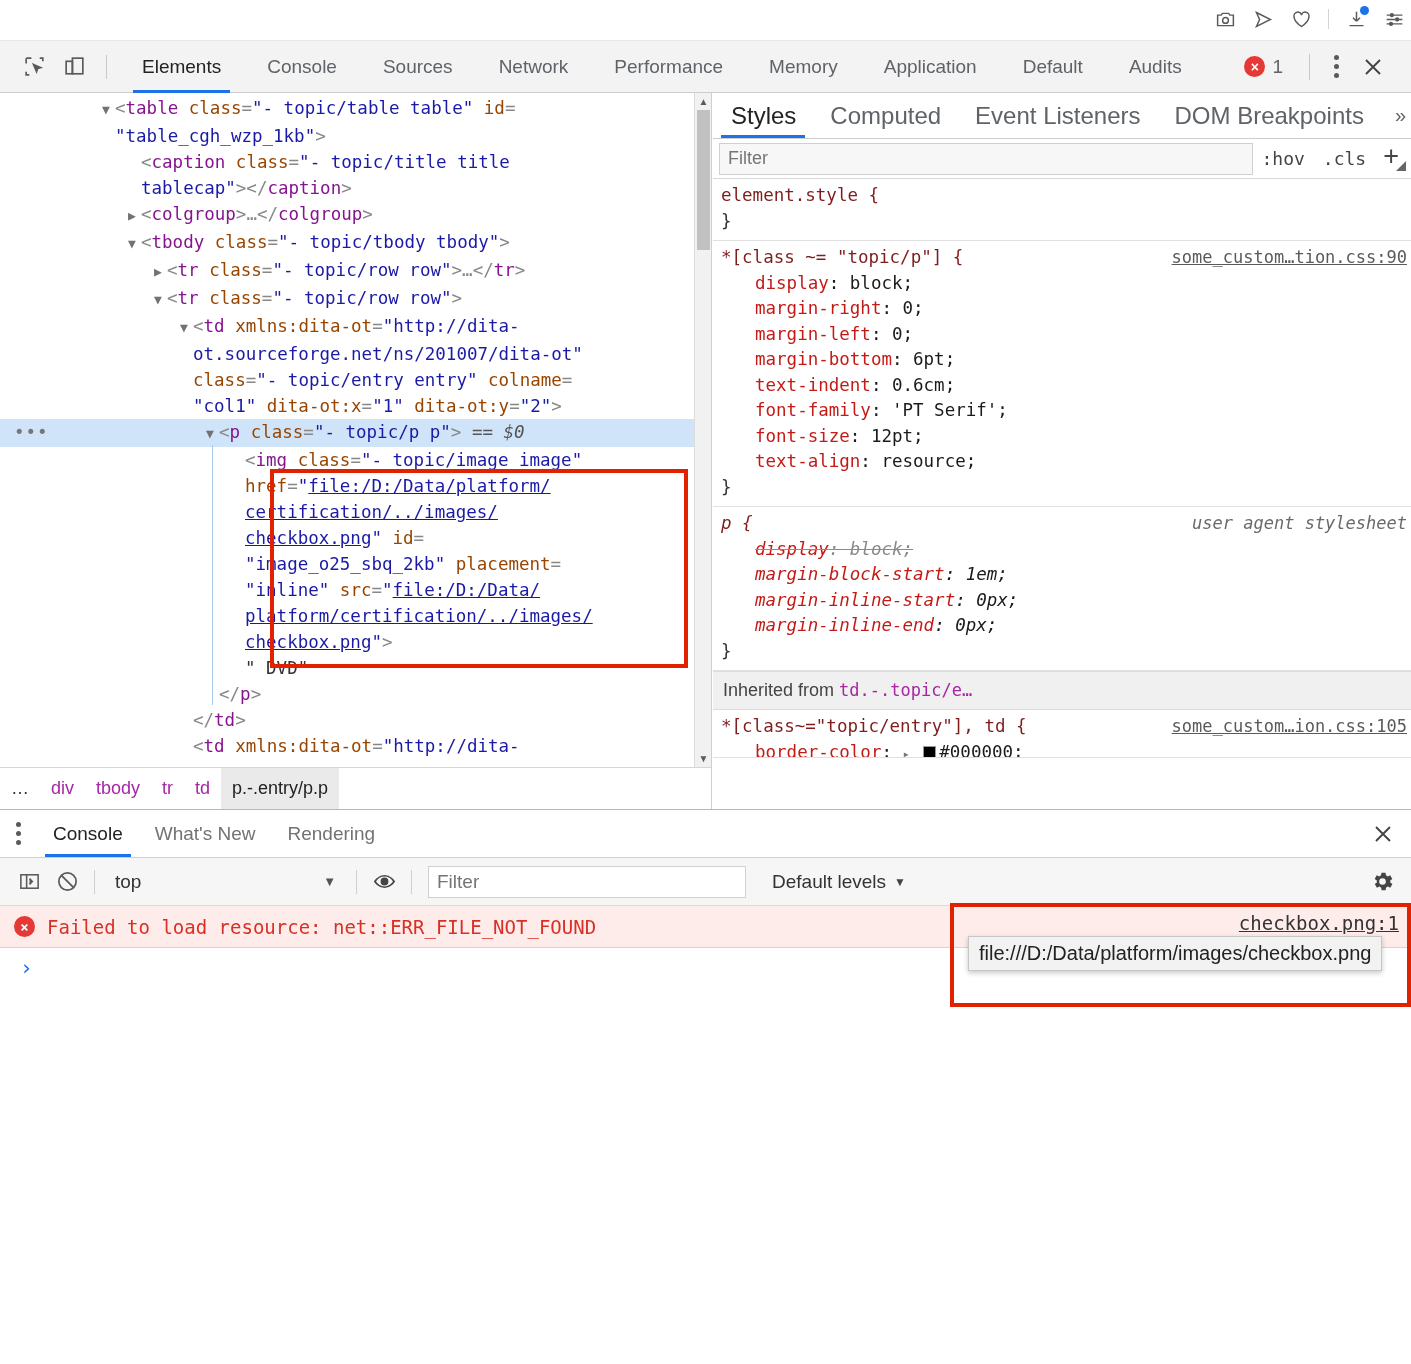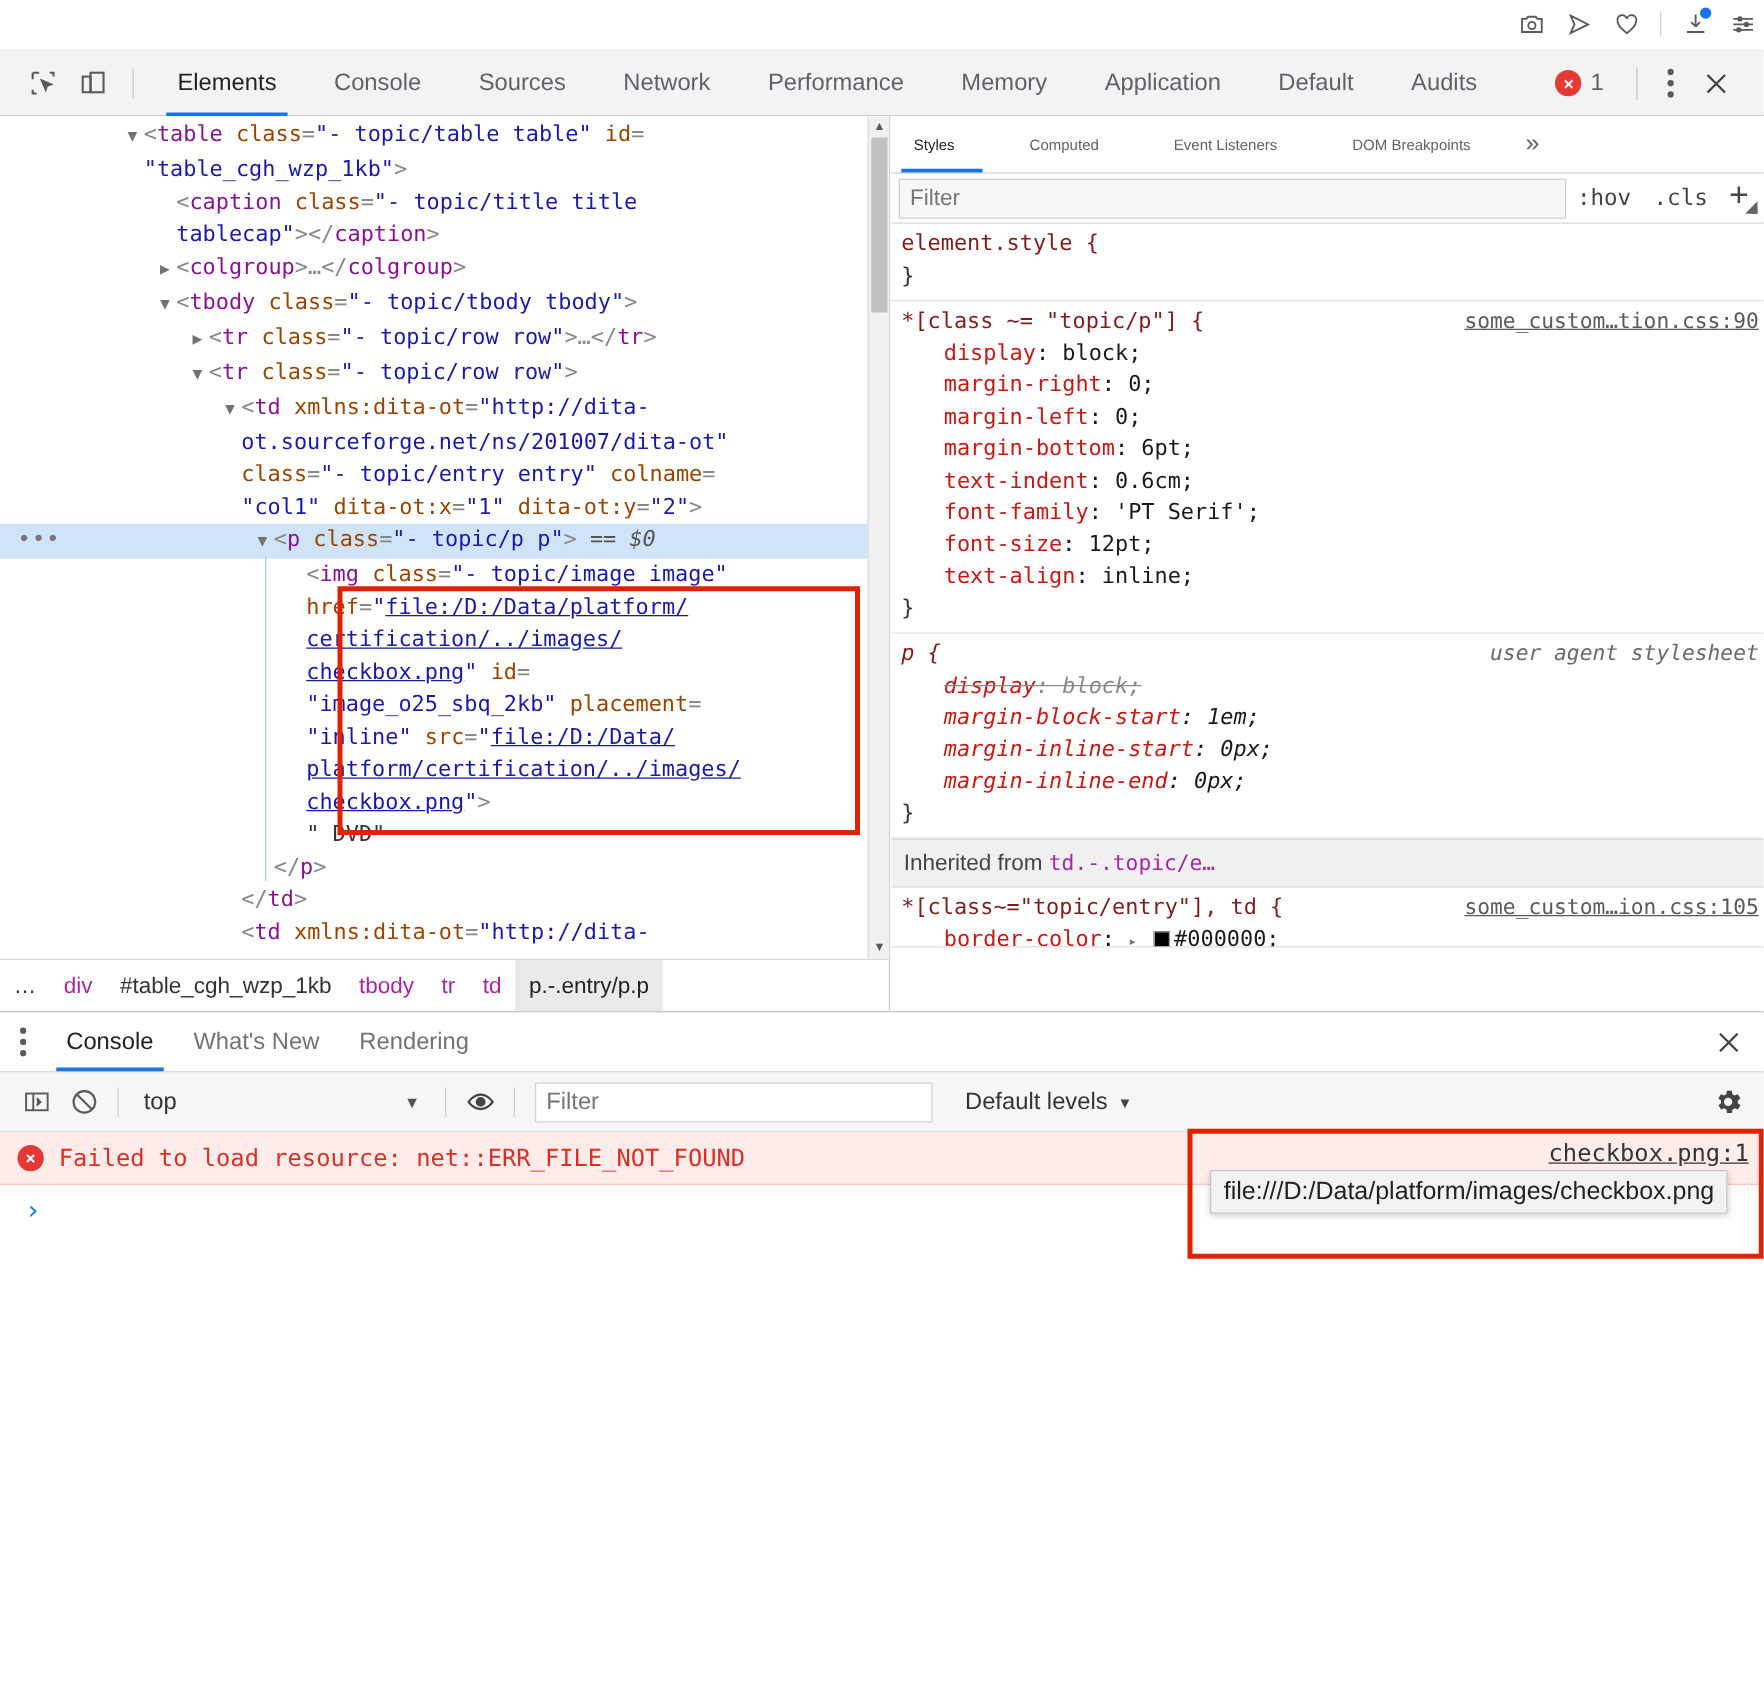--- a/index.html
+++ b/index.html
@@ -110,21 +110,21 @@
 
   
   .styles-pane {
     position:absolute; left:713px; top:93px; width:698px; height:716px;
     background:#fff; overflow:hidden;
   }
   .styles-tabbar {
     height:46px; display:flex; align-items:stretch; border-bottom:1px solid #cdcdcd; background:#fff;
   }
   .st-tab {
-    display:flex; align-items:center; padding:0 30px; font-size:12px; color:#5f6368; position:relative; white-space:nowrap;
+    display:flex; align-items:center; padding:0 17px; font-size:24px; color:#5f6368; position:relative; white-space:nowrap;
   }
   .st-tab:first-child { padding-left:18px; }
   .st-tab.active { color:#222; }
   .st-tab.active::after { content:""; position:absolute; left:8px; right:8px; bottom:0; height:3px; background:#1a73e8; }
   .st-more { display:flex; align-items:center; padding:0 14px; font-size:20px; color:#5f6368; }
 
   .filterbar { height:40px; display:flex; align-items:center; border-bottom:1px solid #d8d8d8; background:#fff; }
   .filter-input {
     flex:1; height:32px; margin:0 0 0 6px; border:1px solid #d0d0d0; background:#f7f7f7;
     font-size:18px; color:#8a8a8a; padding:0 8px; outline:none; font-family:"Liberation Sans",sans-serif;
@@ -304,21 +304,20 @@
       <div class="sb-thumb" style="top:17px; height:140px;"></div>
       <div class="sb-arrow bot">▼</div>
     </div>
   </div>
 
   <div class="redbox" style="left:270px; top:469px; width:418px; height:199px;"></div>
 
   <div class="crumbs">
     <div class="crumb">…</div>
     <div class="crumb tagname">div</div>
-    <div class="crumb">#table_cgh_wzp_1kb</div>
     <div class="crumb tagname">tbody</div>
     <div class="crumb tagname">tr</div>
     <div class="crumb tagname">td</div>
     <div class="crumb sel">p.-.entry/p.p</div>
   </div>
 
   <div class="styles-pane">
     <div class="styles-tabbar">
       <div class="st-tab active">Styles</div>
       <div class="st-tab">Computed</div>
@@ -342,21 +341,21 @@
         <div class="css-block">
           <div class="css-sel">*[class ~= "topic/p"] {</div>
           <div class="css-origin">some_custom…tion.css:90</div>
           <div class="css-decl"><span class="prop">display</span><span class="pval">: block;</span></div>
           <div class="css-decl"><span class="prop">margin-right</span><span class="pval">: 0;</span></div>
           <div class="css-decl"><span class="prop">margin-left</span><span class="pval">: 0;</span></div>
           <div class="css-decl"><span class="prop">margin-bottom</span><span class="pval">: 6pt;</span></div>
           <div class="css-decl"><span class="prop">text-indent</span><span class="pval">: 0.6cm;</span></div>
           <div class="css-decl"><span class="prop">font-family</span><span class="pval">: 'PT Serif';</span></div>
           <div class="css-decl"><span class="prop">font-size</span><span class="pval">: 12pt;</span></div>
-          <div class="css-decl"><span class="prop">text-align</span><span class="pval">: inline;</span></div>
+          <div class="css-decl"><span class="prop">text-align</span><span class="pval">: resource;</span></div>
           <div class="css-brace">}</div>
         </div>
         <div class="css-block ua">
           <div class="css-sel">p {</div>
           <div class="css-origin ua">user agent stylesheet</div>
           <div class="css-decl struck"><span class="prop">display</span><span class="pval">: block;</span></div>
           <div class="css-decl"><span class="prop">margin-block-start</span><span class="pval">: 1em;</span></div>
           <div class="css-decl"><span class="prop">margin-inline-start</span><span class="pval">: 0px;</span></div>
           <div class="css-decl"><span class="prop">margin-inline-end</span><span class="pval">: 0px;</span></div>
           <div class="css-brace">}</div>

